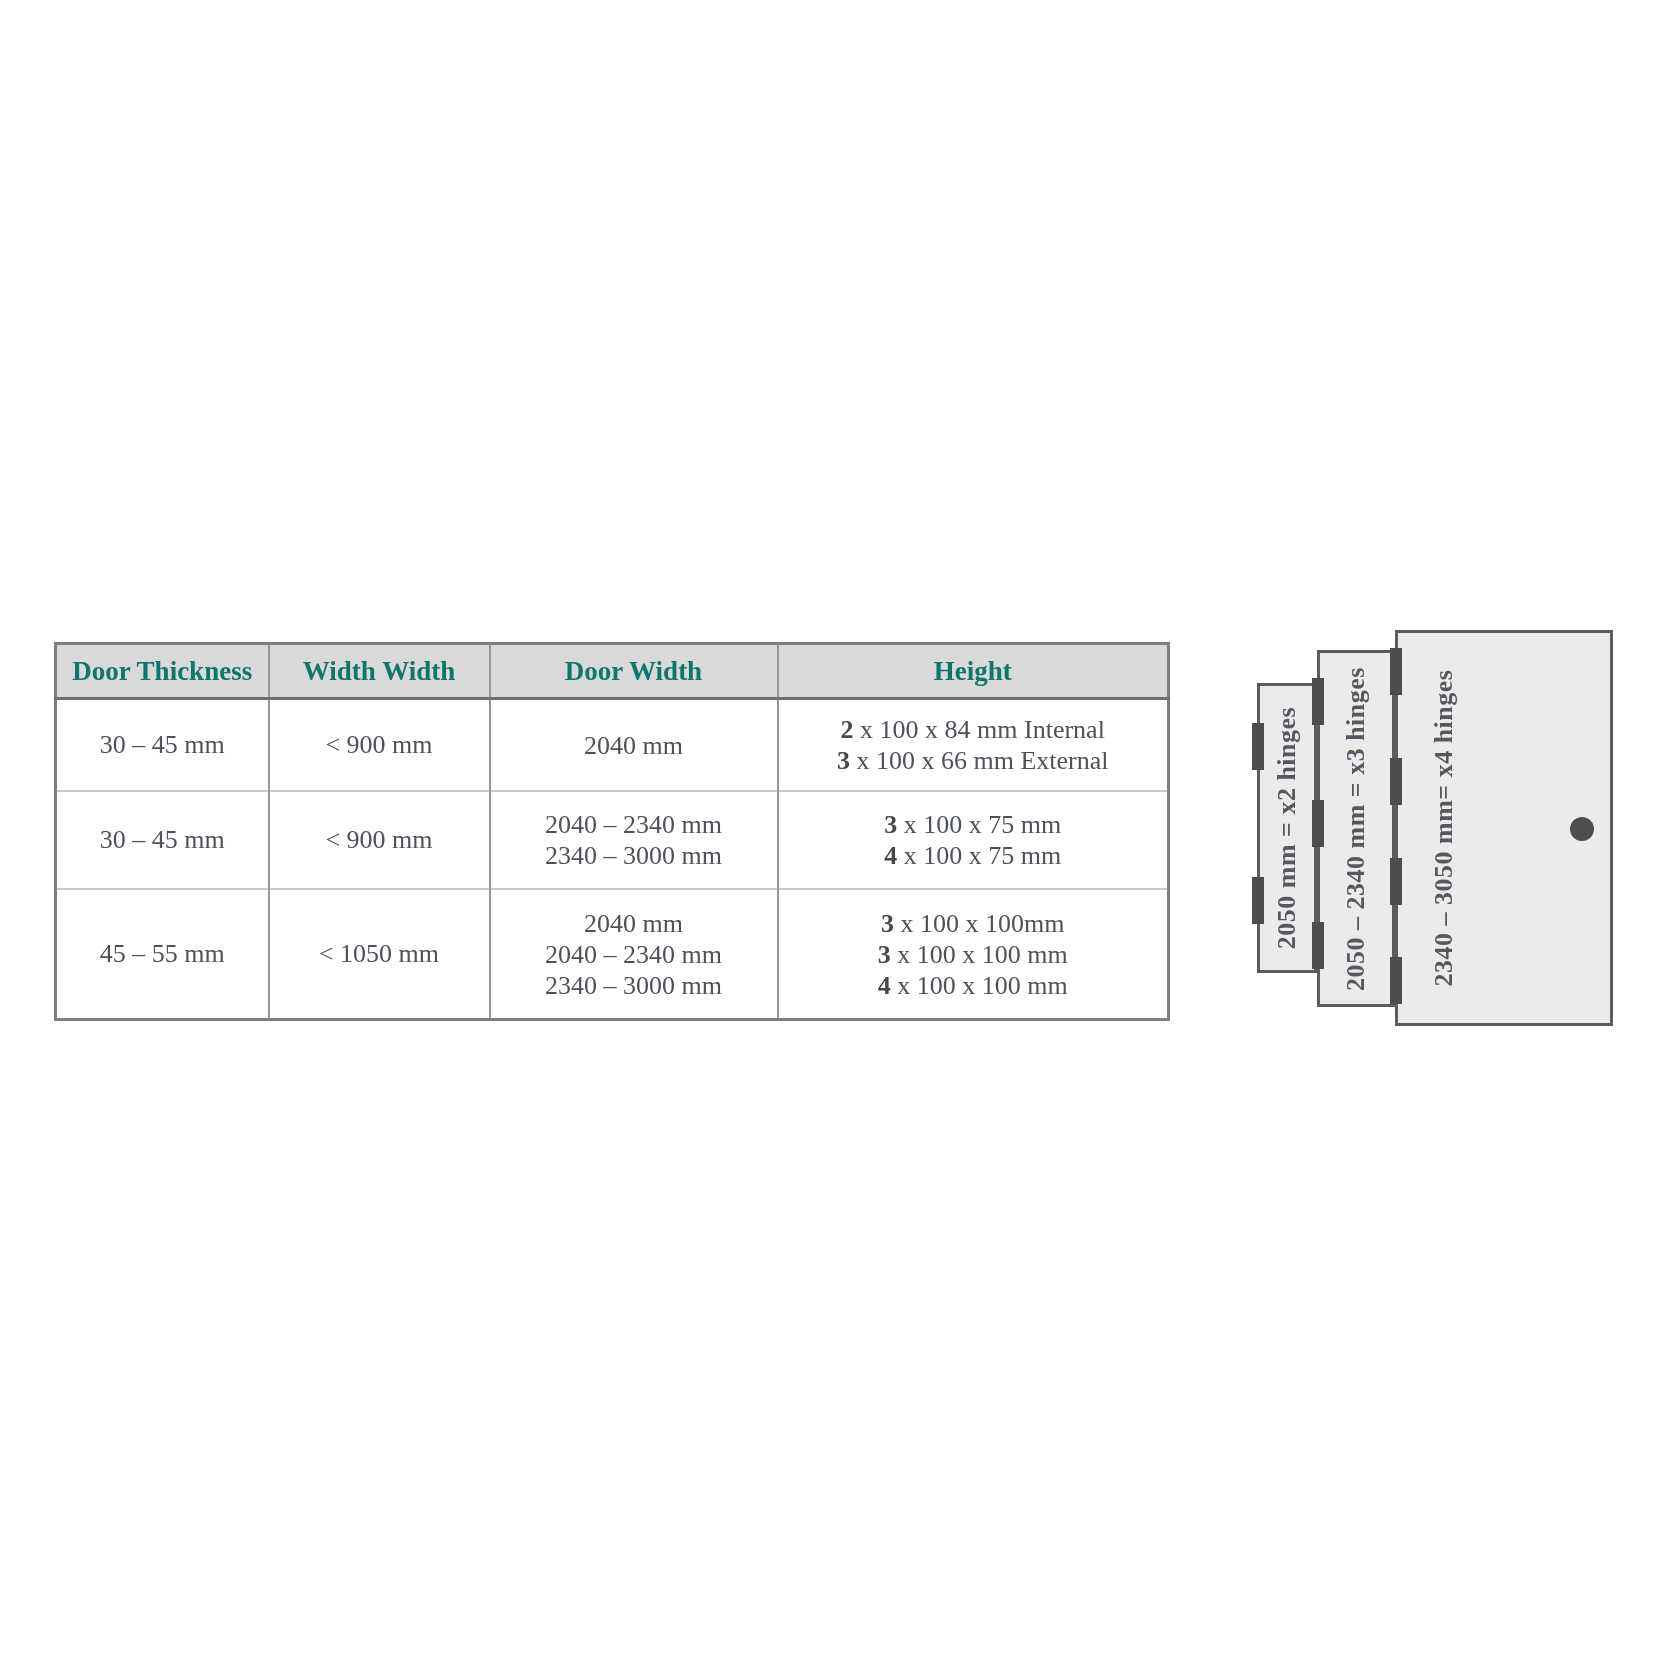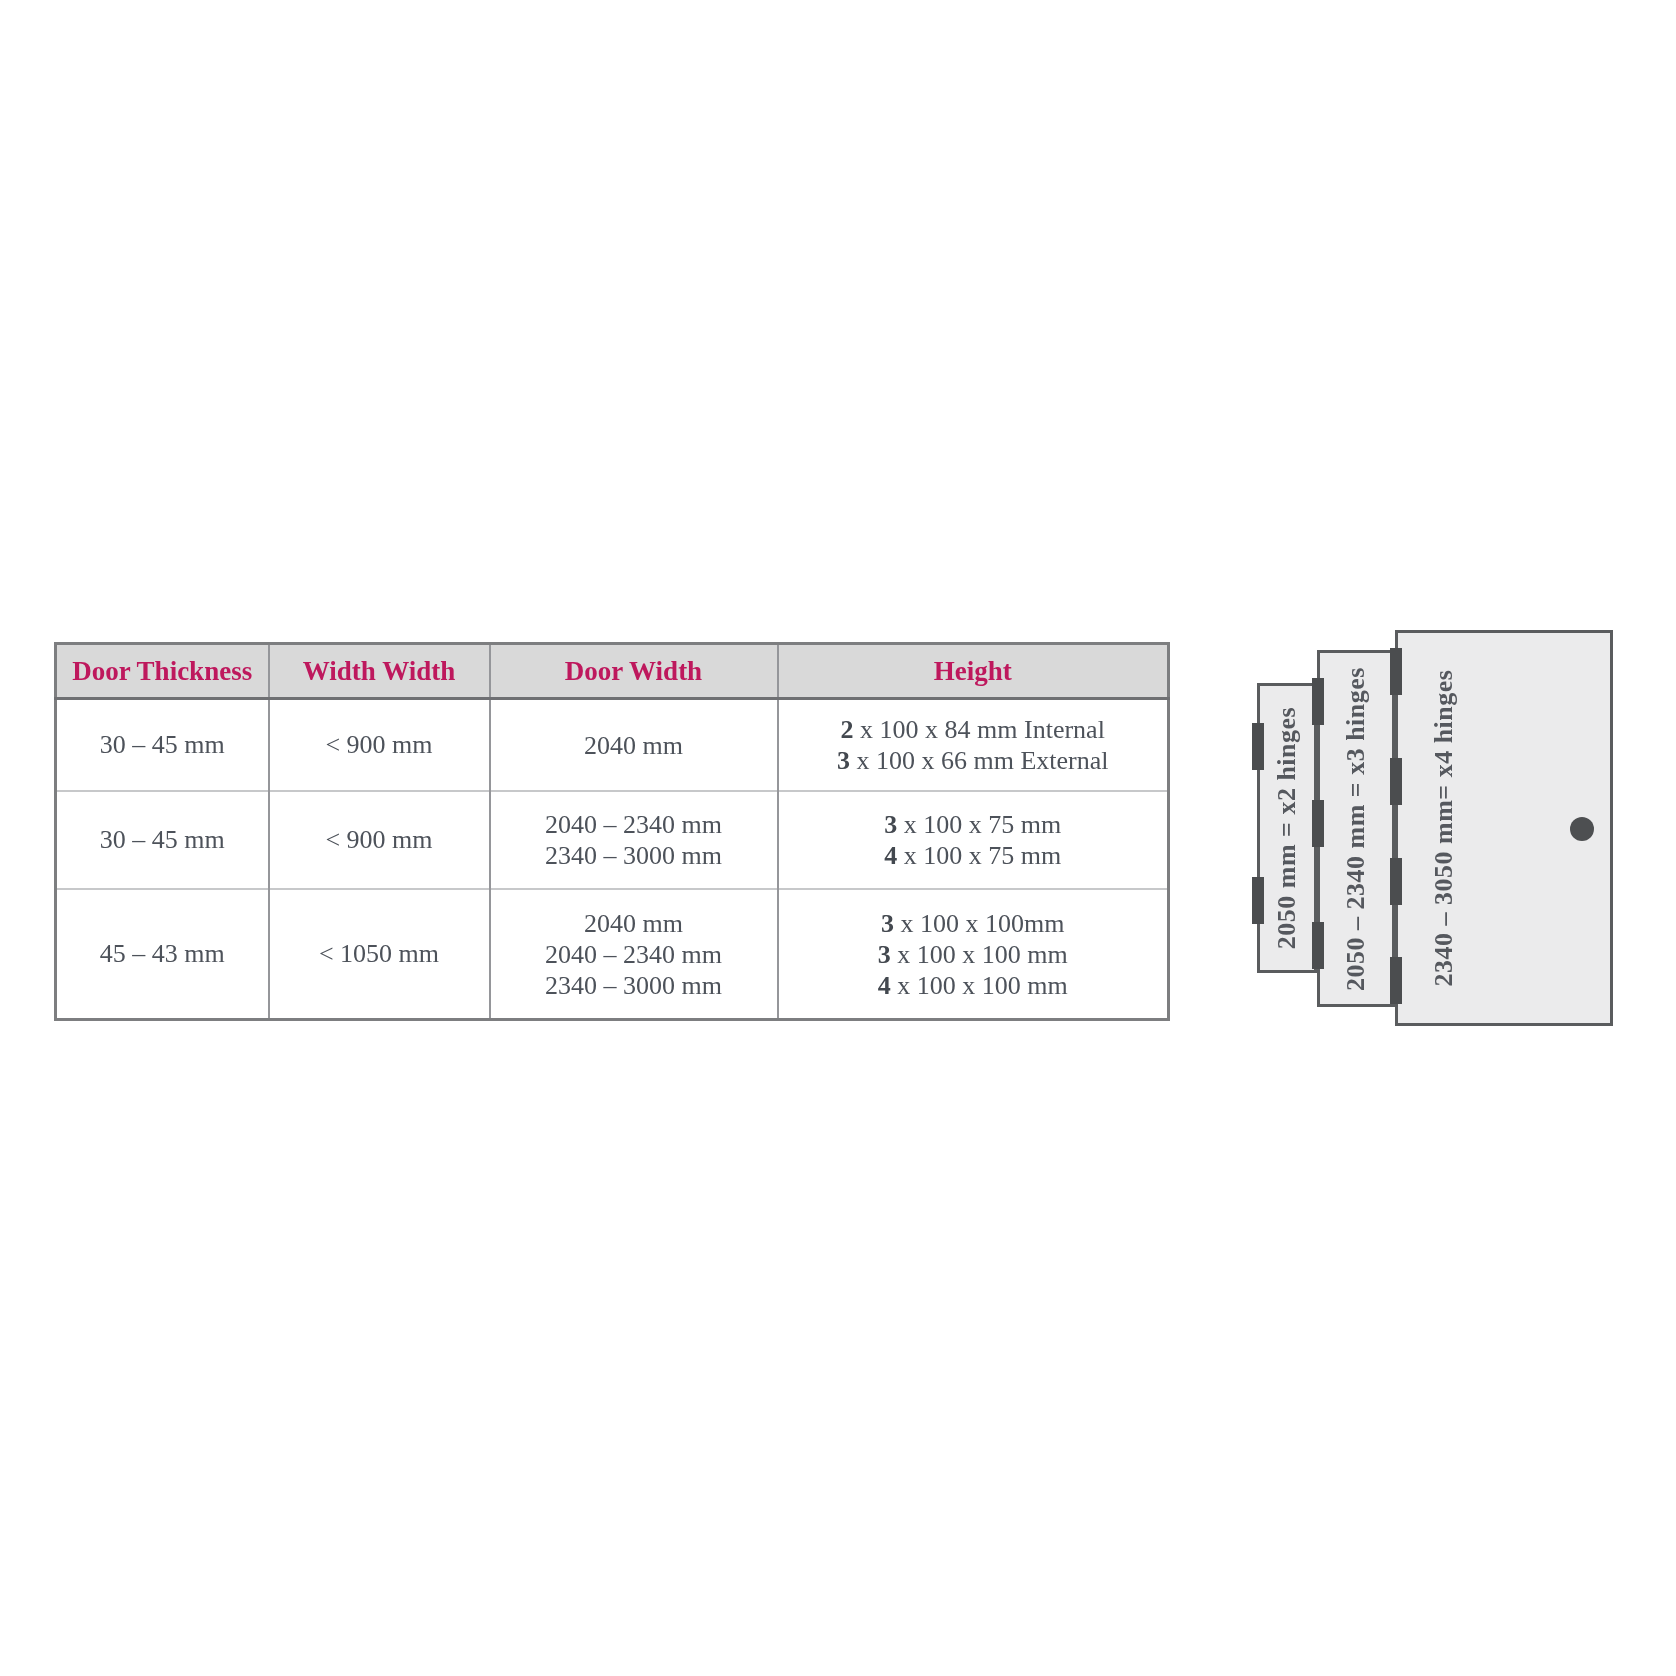--- a/index.html
+++ b/index.html
@@ -12,21 +12,21 @@
   
   table.spec {
     position: absolute; left: 54px; top: 642px; width: 1113px;
     border-collapse: collapse; table-layout: fixed;
     border: 3px solid #7d7e80;
     color: #4d525a; font-size: 26px;
   }
   table.spec th {
     background: #d9d9d9;
     border-bottom: 3px solid #6f7073;
-    font-weight: bold; color: #be185d;
+    font-weight: bold; color: #0f766e;
     height: 50px; text-align: center; vertical-align: middle;
     font-size: 27px;
   }
   table.spec td { text-align: center; vertical-align: middle; }
   table.spec th + th, table.spec td + td { border-left: 2px solid #95969a; }
   table.spec tbody tr + tr td { border-top: 2px solid #c7c8ca; }
   tr.r1 td { height: 88px; }
   tr.r2 td { height: 94px; }
   tr.r3 td { height: 126px; }
   .line { line-height: 31px; white-space: nowrap; }
@@ -102,21 +102,21 @@
         <td>
           <div class="line">2040 – 2340 mm</div>
           <div class="line">2340 – 3000 mm</div>
         </td>
         <td>
           <div class="line"><b>3</b><span> x 100 x 75 mm</span></div>
           <div class="line"><b>4</b><span> x 100 x 75 mm</span></div>
         </td>
       </tr>
       <tr class="r3">
-        <td>45 – 43 mm</td>
+        <td>45 – 55 mm</td>
         <td>&lt; 1050 mm</td>
         <td>
           <div class="line">2040 mm</div>
           <div class="line">2040 – 2340 mm</div>
           <div class="line">2340 – 3000 mm</div>
         </td>
         <td>
           <div class="line"><b>3</b><span> x 100 x 100mm</span></div>
           <div class="line"><b>3</b><span> x 100 x 100 mm</span></div>
           <div class="line"><b>4</b><span> x 100 x 100 mm</span></div>

